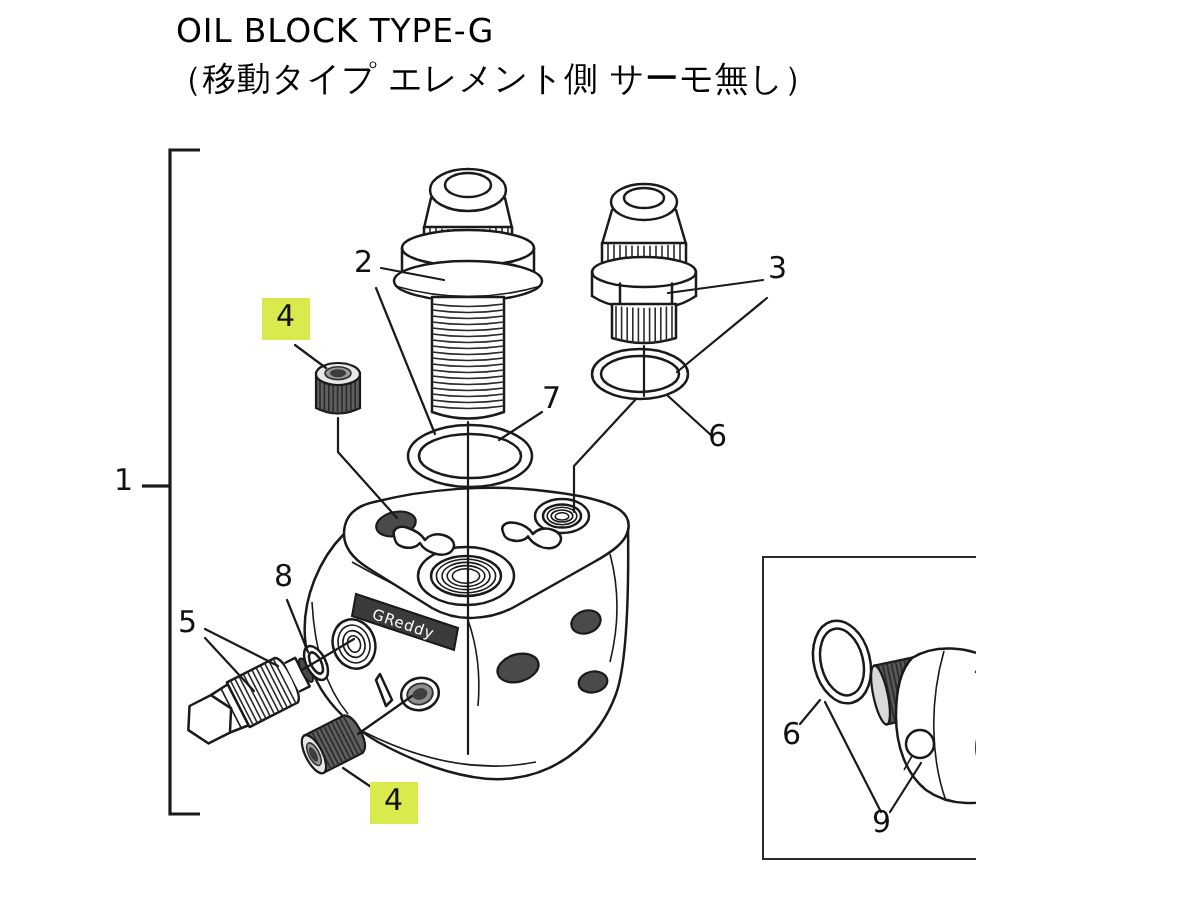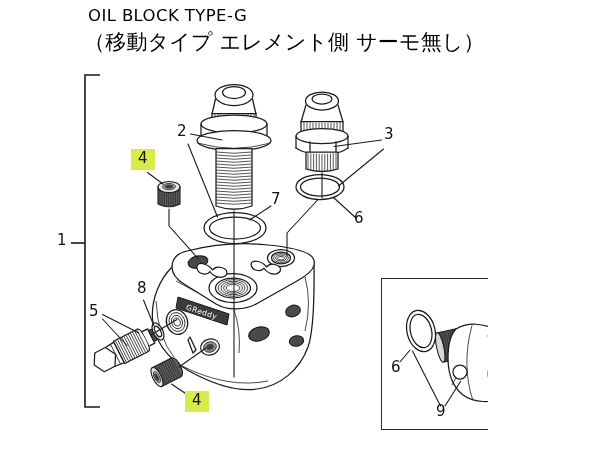--- a/index.html
+++ b/index.html
@@ -1,19 +1,19 @@
 <!DOCTYPE html>
 <html><head>
 <meta charset="utf-8">
 <style>
   html,body{margin:0;padding:0;background:#fff;}
   #canvas{position:relative;width:488px;height:450px;background:#fff;overflow:hidden;
           font-family:"DejaVu Sans","Liberation Sans",sans-serif;color:#000;}
   .t1{position:absolute;left:88px;top:6px;font-size:16.5px;letter-spacing:.4px;white-space:nowrap;}
-  .t2{position:absolute;left:84px;top:28px;font-size:21px;letter-spacing:.2px;white-space:nowrap;}
+  .t2{position:absolute;left:84px;top:28px;font-size:17px;letter-spacing:.2px;white-space:nowrap;}
   .num{position:absolute;font-size:15px;line-height:1;color:#111;white-space:nowrap;}
   .hl{background:#d9ea4d;padding:2px 7px 4px;}
   .optTitle{position:absolute;left:397px;top:255px;font-size:14.5px;letter-spacing:.8px;white-space:nowrap;}
   .optBox{position:absolute;left:381px;top:278px;width:158px;height:152px;
           border:1.6px solid #2a2a2a;box-sizing:border-box;}
   svg{position:absolute;left:0;top:0;}
   svg .ln{fill:none;stroke:#1a1a1a;stroke-width:1.25;stroke-linecap:round;stroke-linejoin:round;}
   svg .tn{fill:none;stroke:#1a1a1a;stroke-width:.8;}
   svg .wf{fill:#fff;stroke:#1a1a1a;stroke-width:1.25;stroke-linejoin:round;}
   svg .kn{fill:none;stroke:#2b2b2b;stroke-width:.8;}

